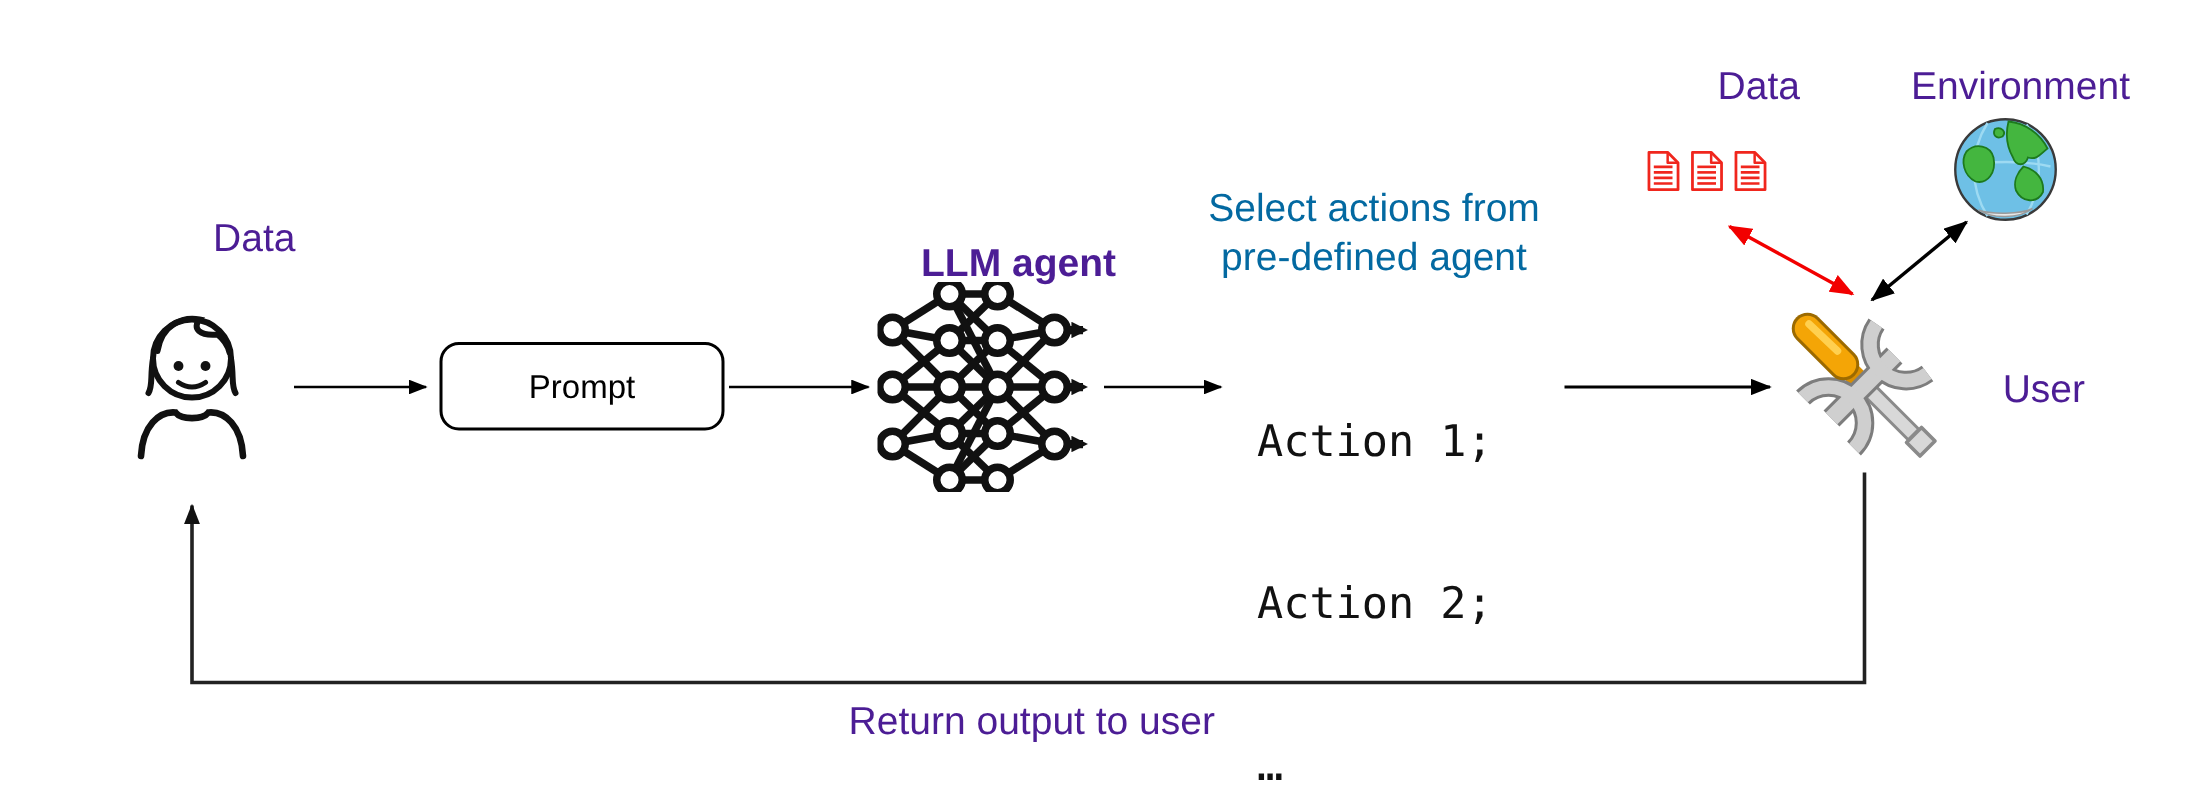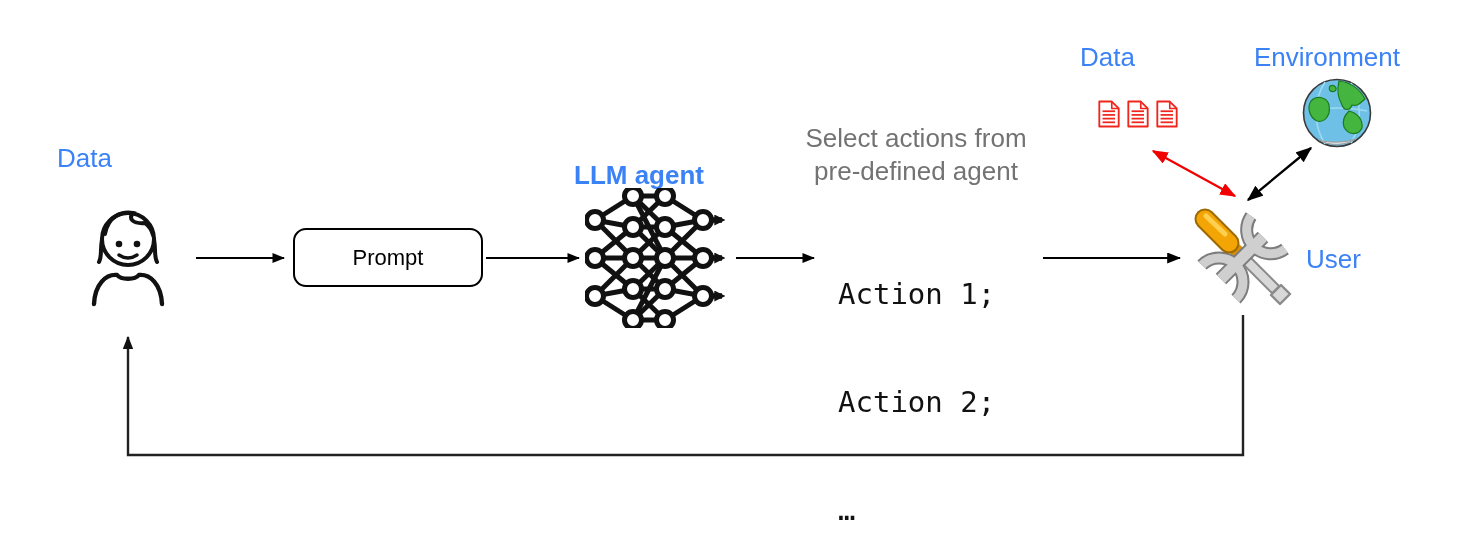--- a/index.html
+++ b/index.html
@@ -1,22 +1,22 @@
 <!DOCTYPE html>
 <html><head>
 <meta charset="utf-8">
 <style>
   html,body{margin:0;padding:0;background:#fff;}
   .canvas{
     position:relative;width:1472px;height:534px;background:#ffffff;
     font-family:"Liberation Sans",sans-serif;color:#000;overflow:hidden;
   }
   .abs{position:absolute;}
-  .label{position:absolute;text-align:left;font-size:26px;line-height:31px;color:#3b82f6;}
-  .caption{position:absolute;text-align:center;font-size:26px;line-height:33px;color:#737373;}
+  .label{position:absolute;text-align:right;font-size:26px;line-height:31px;color:#4c1d95;}
+  .caption{position:absolute;text-align:center;font-size:26px;line-height:33px;color:#0369a1;}
   .prompt-box{
     position:absolute;left:293px;top:228px;width:190px;height:59px;
     border:2px solid #000;border-radius:13px;background:#fff;
     display:flex;align-items:center;justify-content:center;font-size:22px;
     box-sizing:border-box;
   }
   .action-list{
     position:absolute;left:838px;top:204px;
     font-family:"DejaVu Sans Mono","Liberation Mono",monospace;
     font-size:29px;line-height:36px;white-space:pre;color:#111;
@@ -211,14 +211,15 @@
     </g>
 
     <g>
       <line x1="16" y1="16" x2="40" y2="40" stroke="#9c6a00" stroke-width="21" stroke-linecap="round"></line>
       <line x1="16" y1="16" x2="40" y2="40" stroke="#f4a506" stroke-width="17" stroke-linecap="round"></line>
       <line x1="17" y1="13" x2="36" y2="31" stroke="#ffd04f" stroke-width="5" stroke-linecap="round"></line>
     </g>
   </svg>
   <div class="label" style="left:1306px;top:244px;width:84px;">User</div>
 
+  <div class="label" style="left:506px;top:465px;width:304px;">Return output to user</div>
 
 </div>
 
 </body></html>

